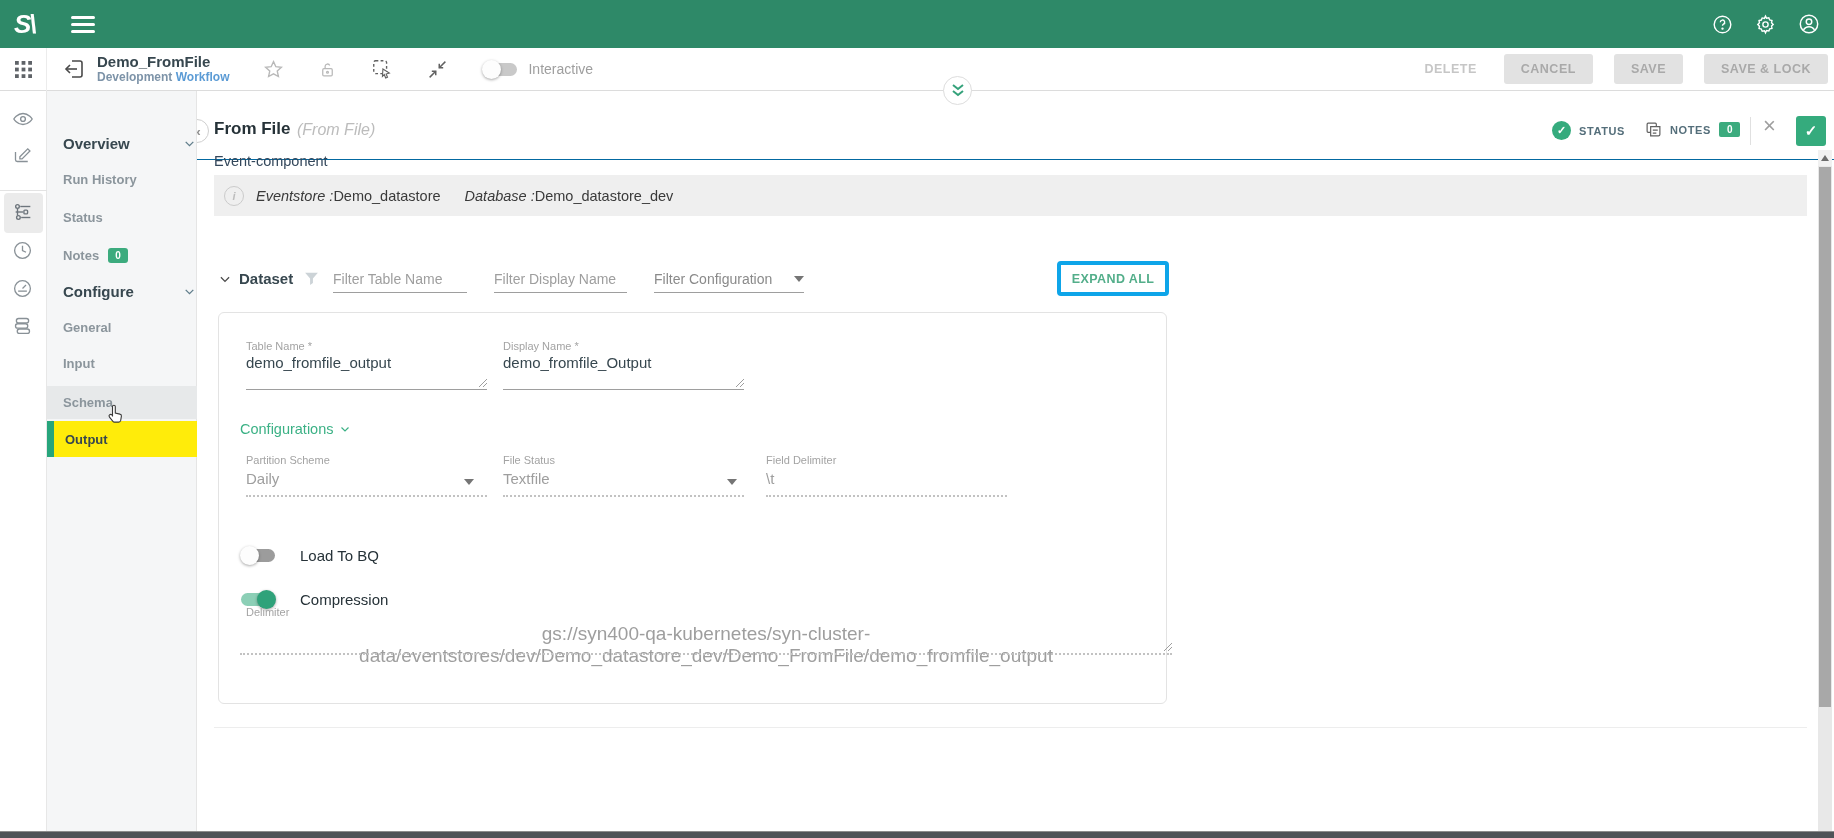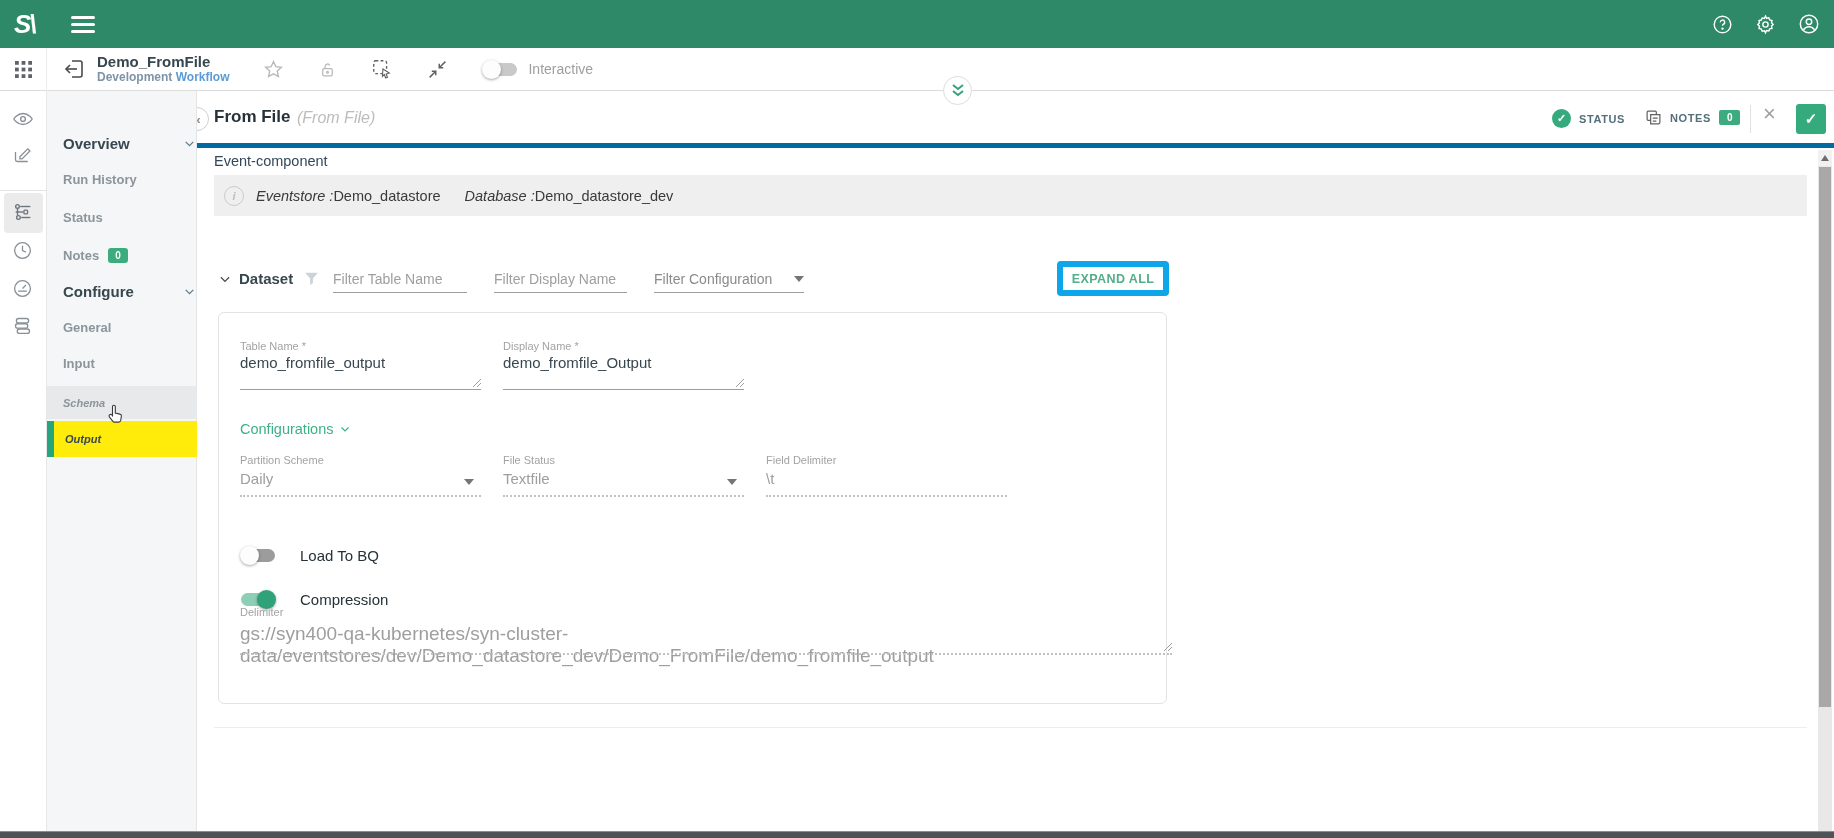--- a/index.html
+++ b/index.html
@@ -47,28 +47,28 @@
 
 
 .sidenav { position:absolute; left:47px; top:91px; width:150px; height:741px; background:#f5f6f7; border-right:1px solid #e5e5e5; z-index:4; }
 .nav-sec { position:absolute; left:16px; font-size:15px; font-weight:bold; color:#37474f; }
 .nav-sec .chev { position:absolute; left:120px; top:2px; }
 .nav-item { position:absolute; left:16px; font-size:13px; font-weight:bold; color:#8b959c; }
 .nav-row { position:absolute; left:0; width:150px; display:flex; align-items:center; }
 .row-hover { background:#e7e9ea; }
 .row-selected { background:#ffec0a; border-left:7px solid #27a57c; }
 .row-selected .nav-row-label { color:#37474f; }
-.nav-row-label { font-size:11px; font-weight:bold; color:#8b959c; padding-left:16px;font-style:italic; }
+.nav-row-label { font-size:13px; font-weight:bold; color:#8b959c; padding-left:16px; }
 .row-selected .nav-row-label { padding-left:11px; }
 .badge { display:inline-block; background:#3cab7e; color:#fff; font-size:10px; font-weight:bold; border-radius:3px; padding:2px 7px; margin-left:9px; position:relative; top:-1px; }
 .hand-cursor { position:absolute; left:60px; top:313px; z-index:8; }
 
 
 .main { position:absolute; left:197px; top:91px; width:1637px; height:741px; background:#fff; }
-.phead { position:absolute; left:0; top:0; width:1637px; height:57px; border-bottom:5px solid #0369a1; background:#fff; }
+.phead { position:absolute; left:0; top:12px; width:1637px; height:57px; border-bottom:1px solid #0369a1; background:#fff; }
 .back-pill { position:absolute; left:-12px; top:16px; width:24px; height:24px; border-radius:50%; border:1px solid #cfcfcf; background:#fff; color:#8d8d8d; font-size:13px; font-weight:bold; display:flex; align-items:center; justify-content:center; }
 .ptitle { position:absolute; left:17px; top:16px; font-size:17px; font-weight:bold; color:#263238; }
 .psubtitle { position:absolute; left:100px; top:18px; font-size:16px; font-style:italic; color:#bcbcbc; }
 .status-grp { position:absolute; left:1355px; top:18px; display:flex; align-items:center; gap:8px; }
 .check-circle { width:19px; height:19px; border-radius:50%; background:#35ab7d; color:#fff; font-size:11px; font-weight:bold; display:flex; align-items:center; justify-content:center; }
 .hlabel { font-size:11px; font-weight:bold; letter-spacing:.6px; color:#546e7a; }
 .notes-grp { position:absolute; left:1448px; top:18px; display:flex; align-items:center; gap:8px; }
 .hbadge { background:#3cab7e; color:#fff; font-size:10px; font-weight:bold; border-radius:2px; padding:2px 8px; }
 .vdiv { position:absolute; left:1553px; top:14px; width:1px; height:28px; background:#e0e0e0; }
 .close-x { position:absolute; left:1566px; top:10px; font-size:22px; color:#9e9e9e; }
@@ -84,31 +84,31 @@
 
 
 .ds-row { position:absolute; left:0; top:172px; width:1637px; height:34px; }
 .ds-chev { position:absolute; left:21px; top:9px; }
 .ds-label { position:absolute; left:42px; top:7px; font-size:15px; font-weight:bold; color:#37474f; }
 .funnel { position:absolute; left:106px; top:7px; }
 .f-input { position:absolute; top:2px; height:28px; background:transparent; border:none; border-bottom:1px solid #9e9e9e; font-size:14px; color:#616161; font-family:"Liberation Sans", sans-serif; outline:none; }
 .f-input::placeholder { color:#9e9e9e; }
 .f-select { position:absolute; top:2px; height:28px; border-bottom:1px solid #9e9e9e; font-size:14px; color:#8a8a8a; display:flex; align-items:center; justify-content:space-between; }
 .sel-arrow { width:0; height:0; border-left:5px solid transparent; border-right:5px solid transparent; border-top:6px solid #757575; }
-.expand-btn { position:absolute; left:860px; top:-2px; width:112px; height:35px; background:#fff; border:6px solid #0ea5e9; border-radius:4px; color:#53ae8a; font-size:12.5px; font-weight:bold; letter-spacing:.4px; display:flex; align-items:center; justify-content:center; }
+.expand-btn { position:absolute; left:860px; top:-2px; width:112px; height:35px; background:#fff; border:4px solid #0ea5e9; border-radius:4px; color:#53ae8a; font-size:12.5px; font-weight:bold; letter-spacing:.4px; display:flex; align-items:center; justify-content:center; }
 
 
 .card { position:absolute; left:21px; top:221px; width:949px; height:392px; background:#fff; border:1px solid #e3e3e3; border-radius:6px; }
 .flabel { position:absolute; font-size:11px; color:#a3a3a3; }
 .fvalue { position:absolute; font-size:15px; color:#37474f; }
 .fvalue.gray { color:#9e9e9e; }
 .uline { position:absolute; width:241px; border-bottom:1px solid #9e9e9e; }
 .dotline { position:absolute; width:241px; border-bottom:2px dotted #c2c2c2; }
 .grip { position:absolute; right:-1px; top:-11px; }
-.col1 { left:21px; } .col2 { left:284px; } .col3 { left:547px; }
+.col1 { left:27px;text-align:center; } .col2 { left:284px; } .col3 { left:547px; }
 .config-label { position:absolute; left:21px; top:108px; font-size:14.5px; color:#3bb185; display:flex; align-items:center; gap:5px; }
 .card .sel-arrow { position:absolute; top:166px; }
 .sw-row { position:absolute; left:21px; display:flex; align-items:center; gap:24px;margin-top:20px; }
 .sw-label { font-size:15px; color:#263238; }
 .loc-dotline { position:absolute; left:21px; width:932px; border-bottom:2px dotted #c2c2c2; }
 
 .hr-divider { position:absolute; left:17px; top:636px; width:1593px; border-top:1px solid #ededed; }
 
 
 .sb-gutter { position:absolute; left:1818px; top:150px; width:14px; height:682px; background:#e8e8e8; z-index:8; }
@@ -202,20 +202,26 @@
           <polyline points="14,5.5 14,10 18.5,10"></polyline>
           <line x1="3" y1="21" x2="10" y2="14"></line>
           <polyline points="10,18.5 10,14 5.5,14"></polyline>
         </svg>
     </span>
     <span class="ticon toggle off" data-interactable="true">
       <span class="track"></span>
         <span class="knob"></span>
     </span>
     <span class="interactive-label" data-interactable="false">Interactive</span>
+    <div class="tb-right" data-interactable="false">
+      <button class="btn btn-text" data-interactable="true">DELETE</button>
+      <button class="btn" data-interactable="true">CANCEL</button>
+      <button class="btn" data-interactable="true">SAVE</button>
+      <button class="btn" data-interactable="true">SAVE &amp; LOCK</button>
+    </div>
   </div>
 
   <div class="collapse-pill" data-interactable="true">
     <svg width="14" height="16" viewBox="0 0 14 16" fill="none" stroke="#35a27b" stroke-width="2">
         <polyline points="2,2 7,6 12,2"></polyline>
         <polyline points="2,8 7,12 12,8"></polyline>
       </svg>
   </div>
 
   <nav class="rail" data-interactable="false">

